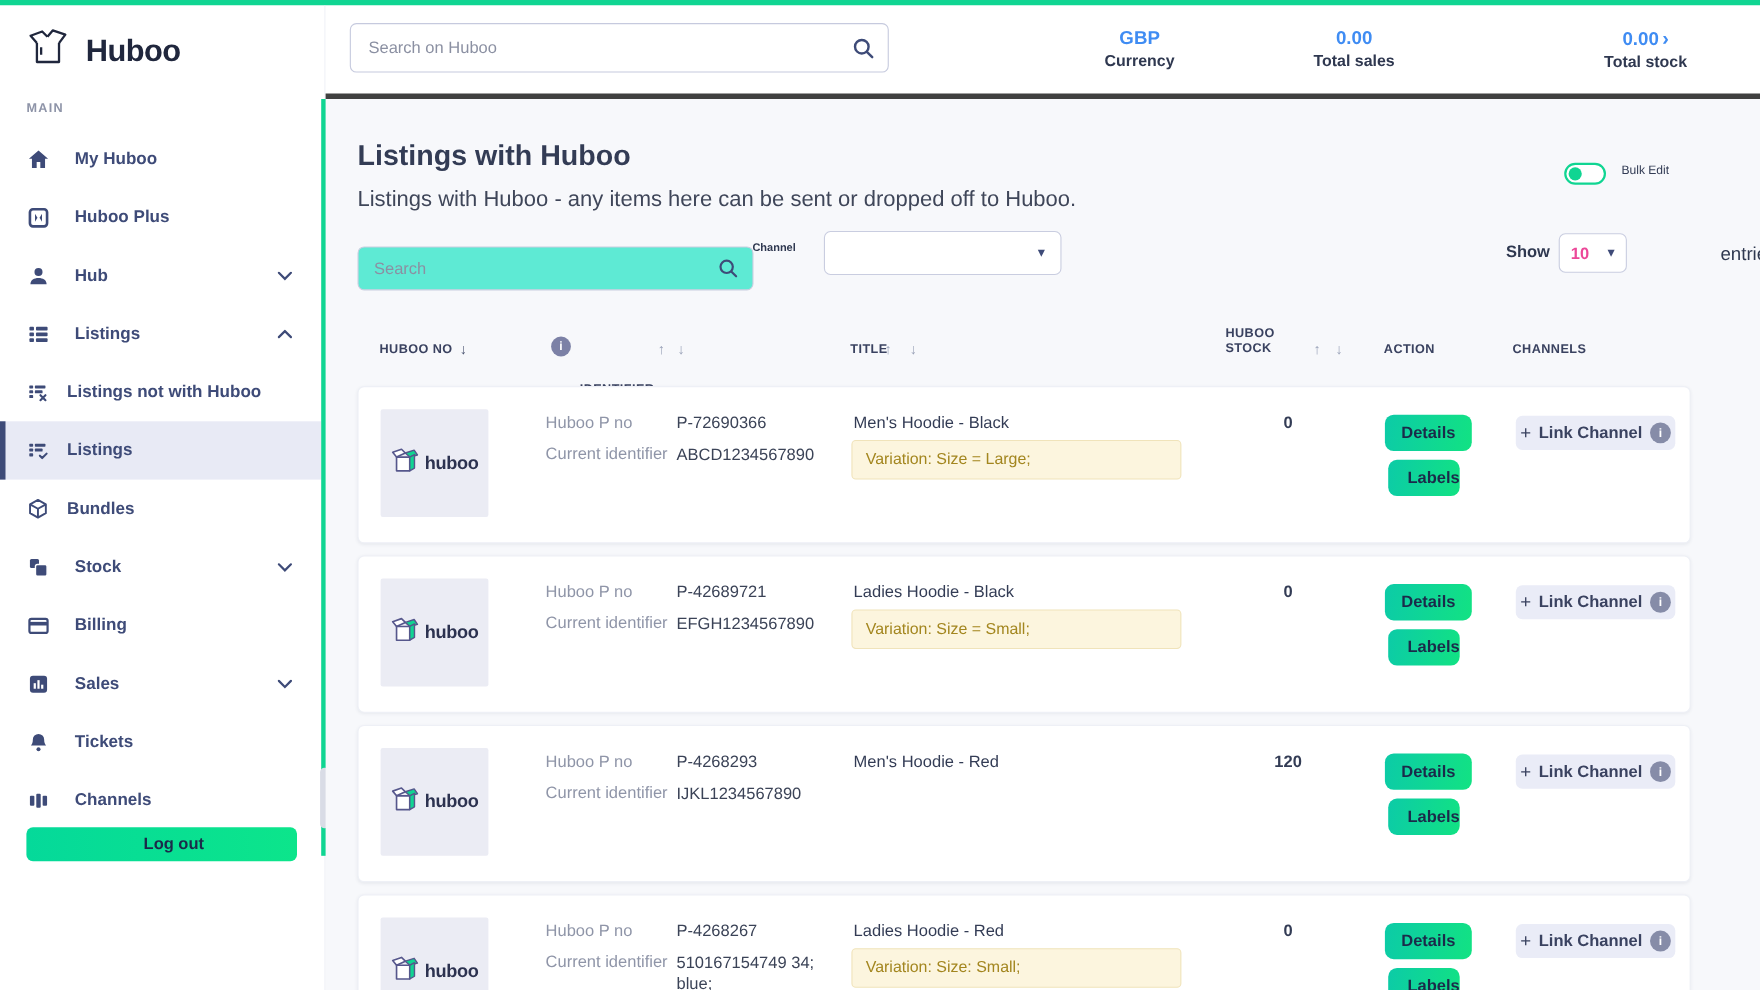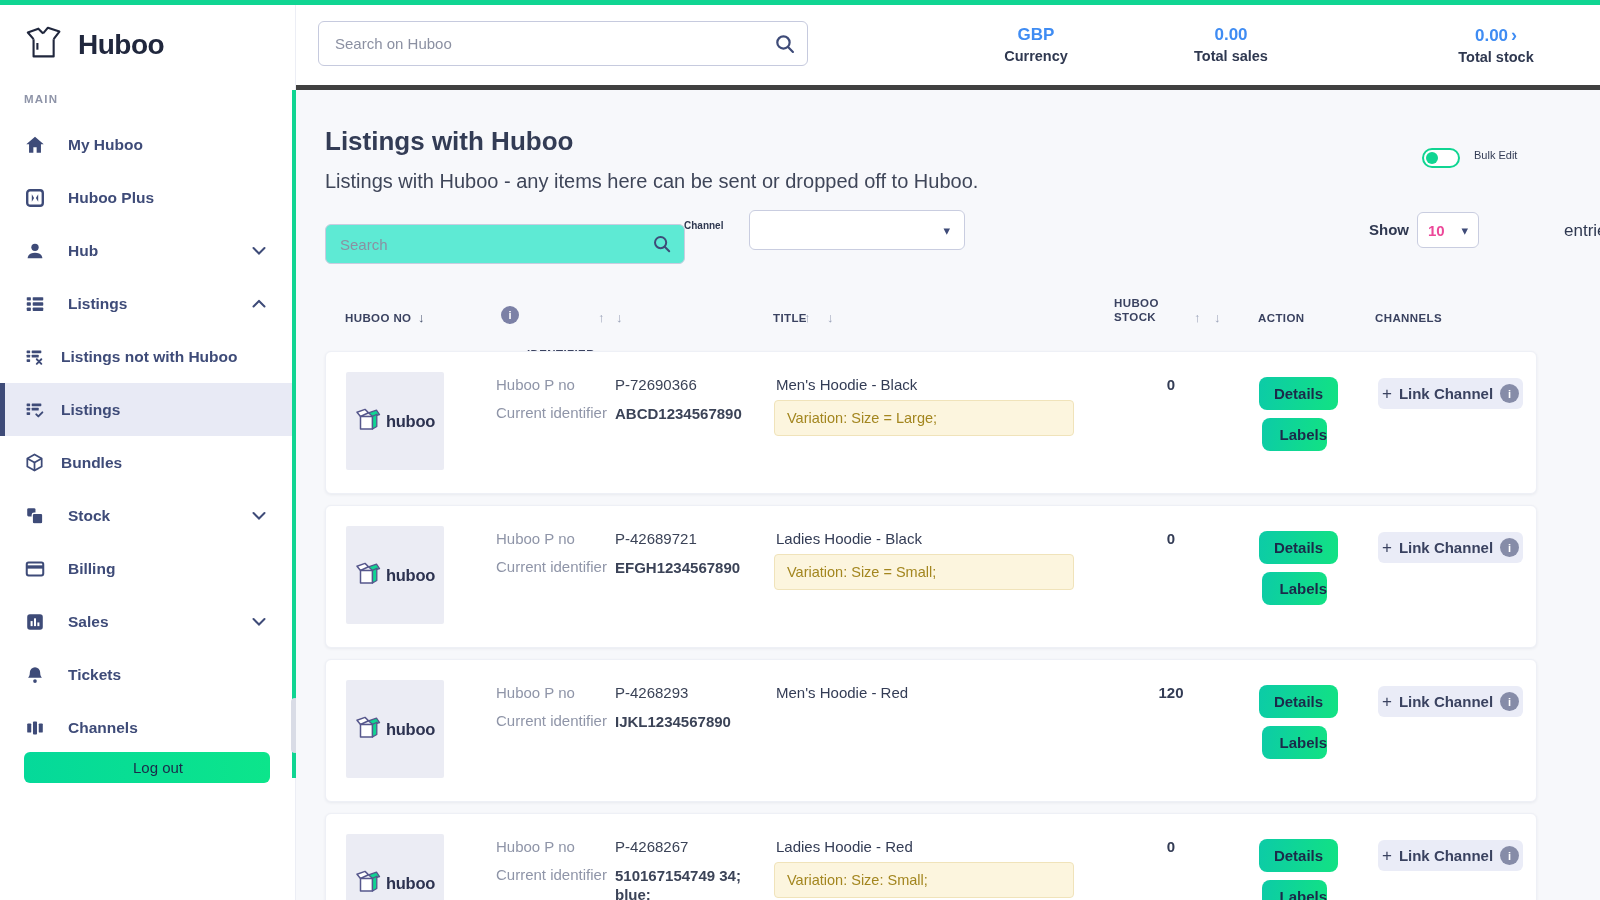--- a/index.html
+++ b/index.html
@@ -18,21 +18,21 @@
   #nav { left:0; top:113px; width:292px; }
   .nav-item { position:relative; display:flex; align-items:center; height:53px; padding-left:24px; gap:22px; cursor:pointer; }
   .nav-item .nav-label { font-size:15.5px; font-weight:600; color:#3e4b78; }
   .nav-item.sub { gap:16px; }
   .nav-item.active { background:#e8eaf5; }
   .nav-item.active::before { content:""; position:absolute; left:0; top:0; width:5px; height:100%; background:#3e4b78; }
   .nav-icon { width:22px; height:22px; flex:0 0 22px; display:flex; align-items:center; justify-content:center; }
   .nav-item.sub .nav-icon { width:21px; flex-basis:21px; }
   .chev { position:absolute; right:26px; top:50%; transform:translateY(-50%); display:flex; }
   #logout-btn { left:24px; top:747px; width:246px; height:31px; border:none; border-radius:6px;
-    background:linear-gradient(90deg,#05d99a,#0ce58b); color:#1b2a4a; font-size:15px; font-weight:400;
+    background:linear-gradient(90deg,#05d99a,#0ce58b); color:#1b2a4a; font-size:15px; font-weight:700;
     font-family:inherit; cursor:pointer;padding-left:22px; }
   #sidebar-accent { left:292px; top:90px; width:5px; height:688px; background:#10d592; }
   #sidebar-scroll-thumb { left:291px; top:698px; width:8px; height:55px; background:#d9dce6; border-radius:4px; }
 
   
   #header { left:296px; top:5px; width:1304px; height:85px; background:#fff; border-bottom:5px solid #404040; }
   #global-search { left:22px; top:16px; width:490px; height:45px; border:1px solid #c6cade; border-radius:6px;
     background:#fff; display:flex; align-items:center; }
   #global-search input { flex:1; border:none; outline:none; height:100%; padding:0 16px; font-size:15px;
     font-family:inherit; color:#3b4357; background:transparent; }
@@ -91,21 +91,21 @@
   
   .row-card { position:absolute; left:29px; width:1212px; height:143px; background:#fff; border:1px solid #eef0f6;
     border-radius:6px; box-shadow:0 1px 3px rgba(40,50,90,0.07); }
   .thumb { position:absolute; left:20px; top:20px; width:98px; height:98px; background:#ebecf4; border-radius:2px;
     display:flex; align-items:center; justify-content:center; gap:4px; }
   .thumb-word { font-size:16.5px; font-weight:800; color:#2c3250; letter-spacing:-0.3px; }
   .fld { position:absolute; font-size:15px; }
   .pno-label   { left:170px; top:24px; color:#8f95a8; }
   .pno-value   { left:289px; top:24px; color:#3b4357; font-weight:500; }
   .id-label    { left:170px; top:52px; color:#8f95a8; }
-  .id-value    { left:289px; top:52px; color:#3b4357; font-weight:700; white-space:pre-line; width:170px; line-height:19px; }
+  .id-value    { left:289px; top:52px; color:#3b4357; font-weight:400; white-space:pre-line; width:170px; line-height:19px; }
   .title-value { left:450px; top:24px; color:#333c55; }
   .variation { position:absolute; left:448px; top:48px; width:300px; height:36px; background:#fcf5de;
     border:1px solid #f0e3ba; border-radius:4px; display:flex; align-items:center; padding-left:12px;
     font-size:14.5px; color:#a3861f; }
   .stock { position:absolute; left:810px; top:24px; width:70px; text-align:center; font-size:15px; font-weight:700; color:#333c55; }
   .btn-green { position:absolute; border:none; border-radius:8px; background:linear-gradient(100deg,#0ccba7,#12e283);
     color:#1b2a4a; font-size:15px; font-weight:700; font-family:inherit; cursor:pointer; }
   .btn-details { left:933px; top:25px; width:79px; height:33px; }
   .btn-labels  { left:936px; top:66px; width:65px; height:33px;text-align:right; }
   .btn-link { position:absolute; left:1052px; top:26px; width:145px; height:31px; border:none; border-radius:6px;

